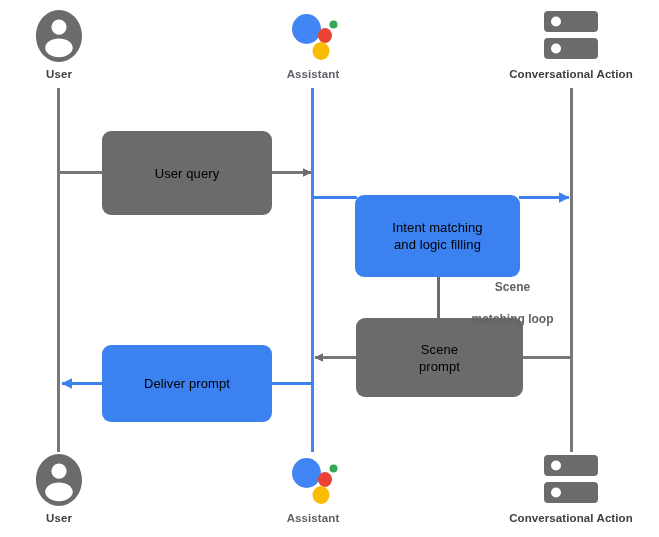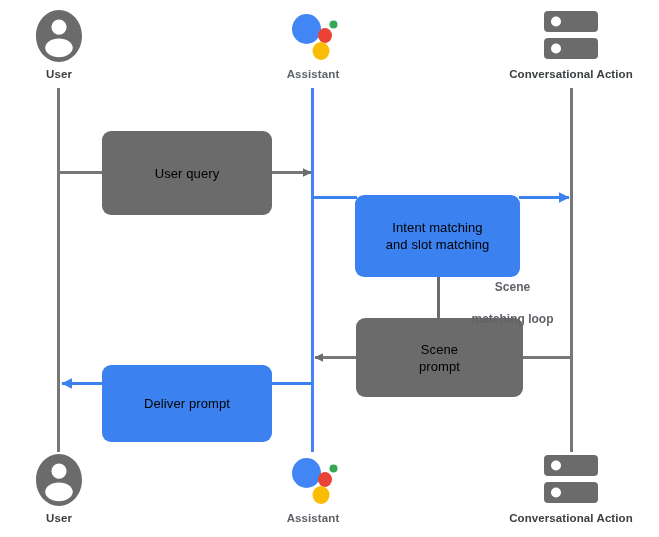--- a/index.html
+++ b/index.html
@@ -200,32 +200,32 @@
     <div class="actor-label dark">Conversational Action</div>
   </div>
 
   <div class="node gray" style="left:102px; top:131px; width:170px; height:84px;">
     <span>User query</span>
   </div>
 
   <div class="node blue" style="left:355px; top:151px; width:165px; height:82px;margin-top:44px;">
     <span>
       <span>Intent matching</span><br>
-      <span>and slot matching</span>
+      <span>and logic filling</span>
     </span>
   </div>
 
   <div class="node gray" style="left:356px; top:318px; width:167px; height:79px;">
     <span>
       <span>Scene</span><br>
       <span>prompt</span>
     </span>
   </div>
 
-  <div class="node blue" style="left:102px; top:345px; width:170px; height:77px;margin-top:20px;">
+  <div class="node blue" style="left:102px; top:345px; width:170px; height:77px;">
     <span>Deliver prompt</span>
   </div>
 
   <div class="loop-label" style="left:455px; top:263px; width:115px;">
     <span>Scene</span><br>
     <span>matching loop</span>
   </div>
 
 </div>
 

